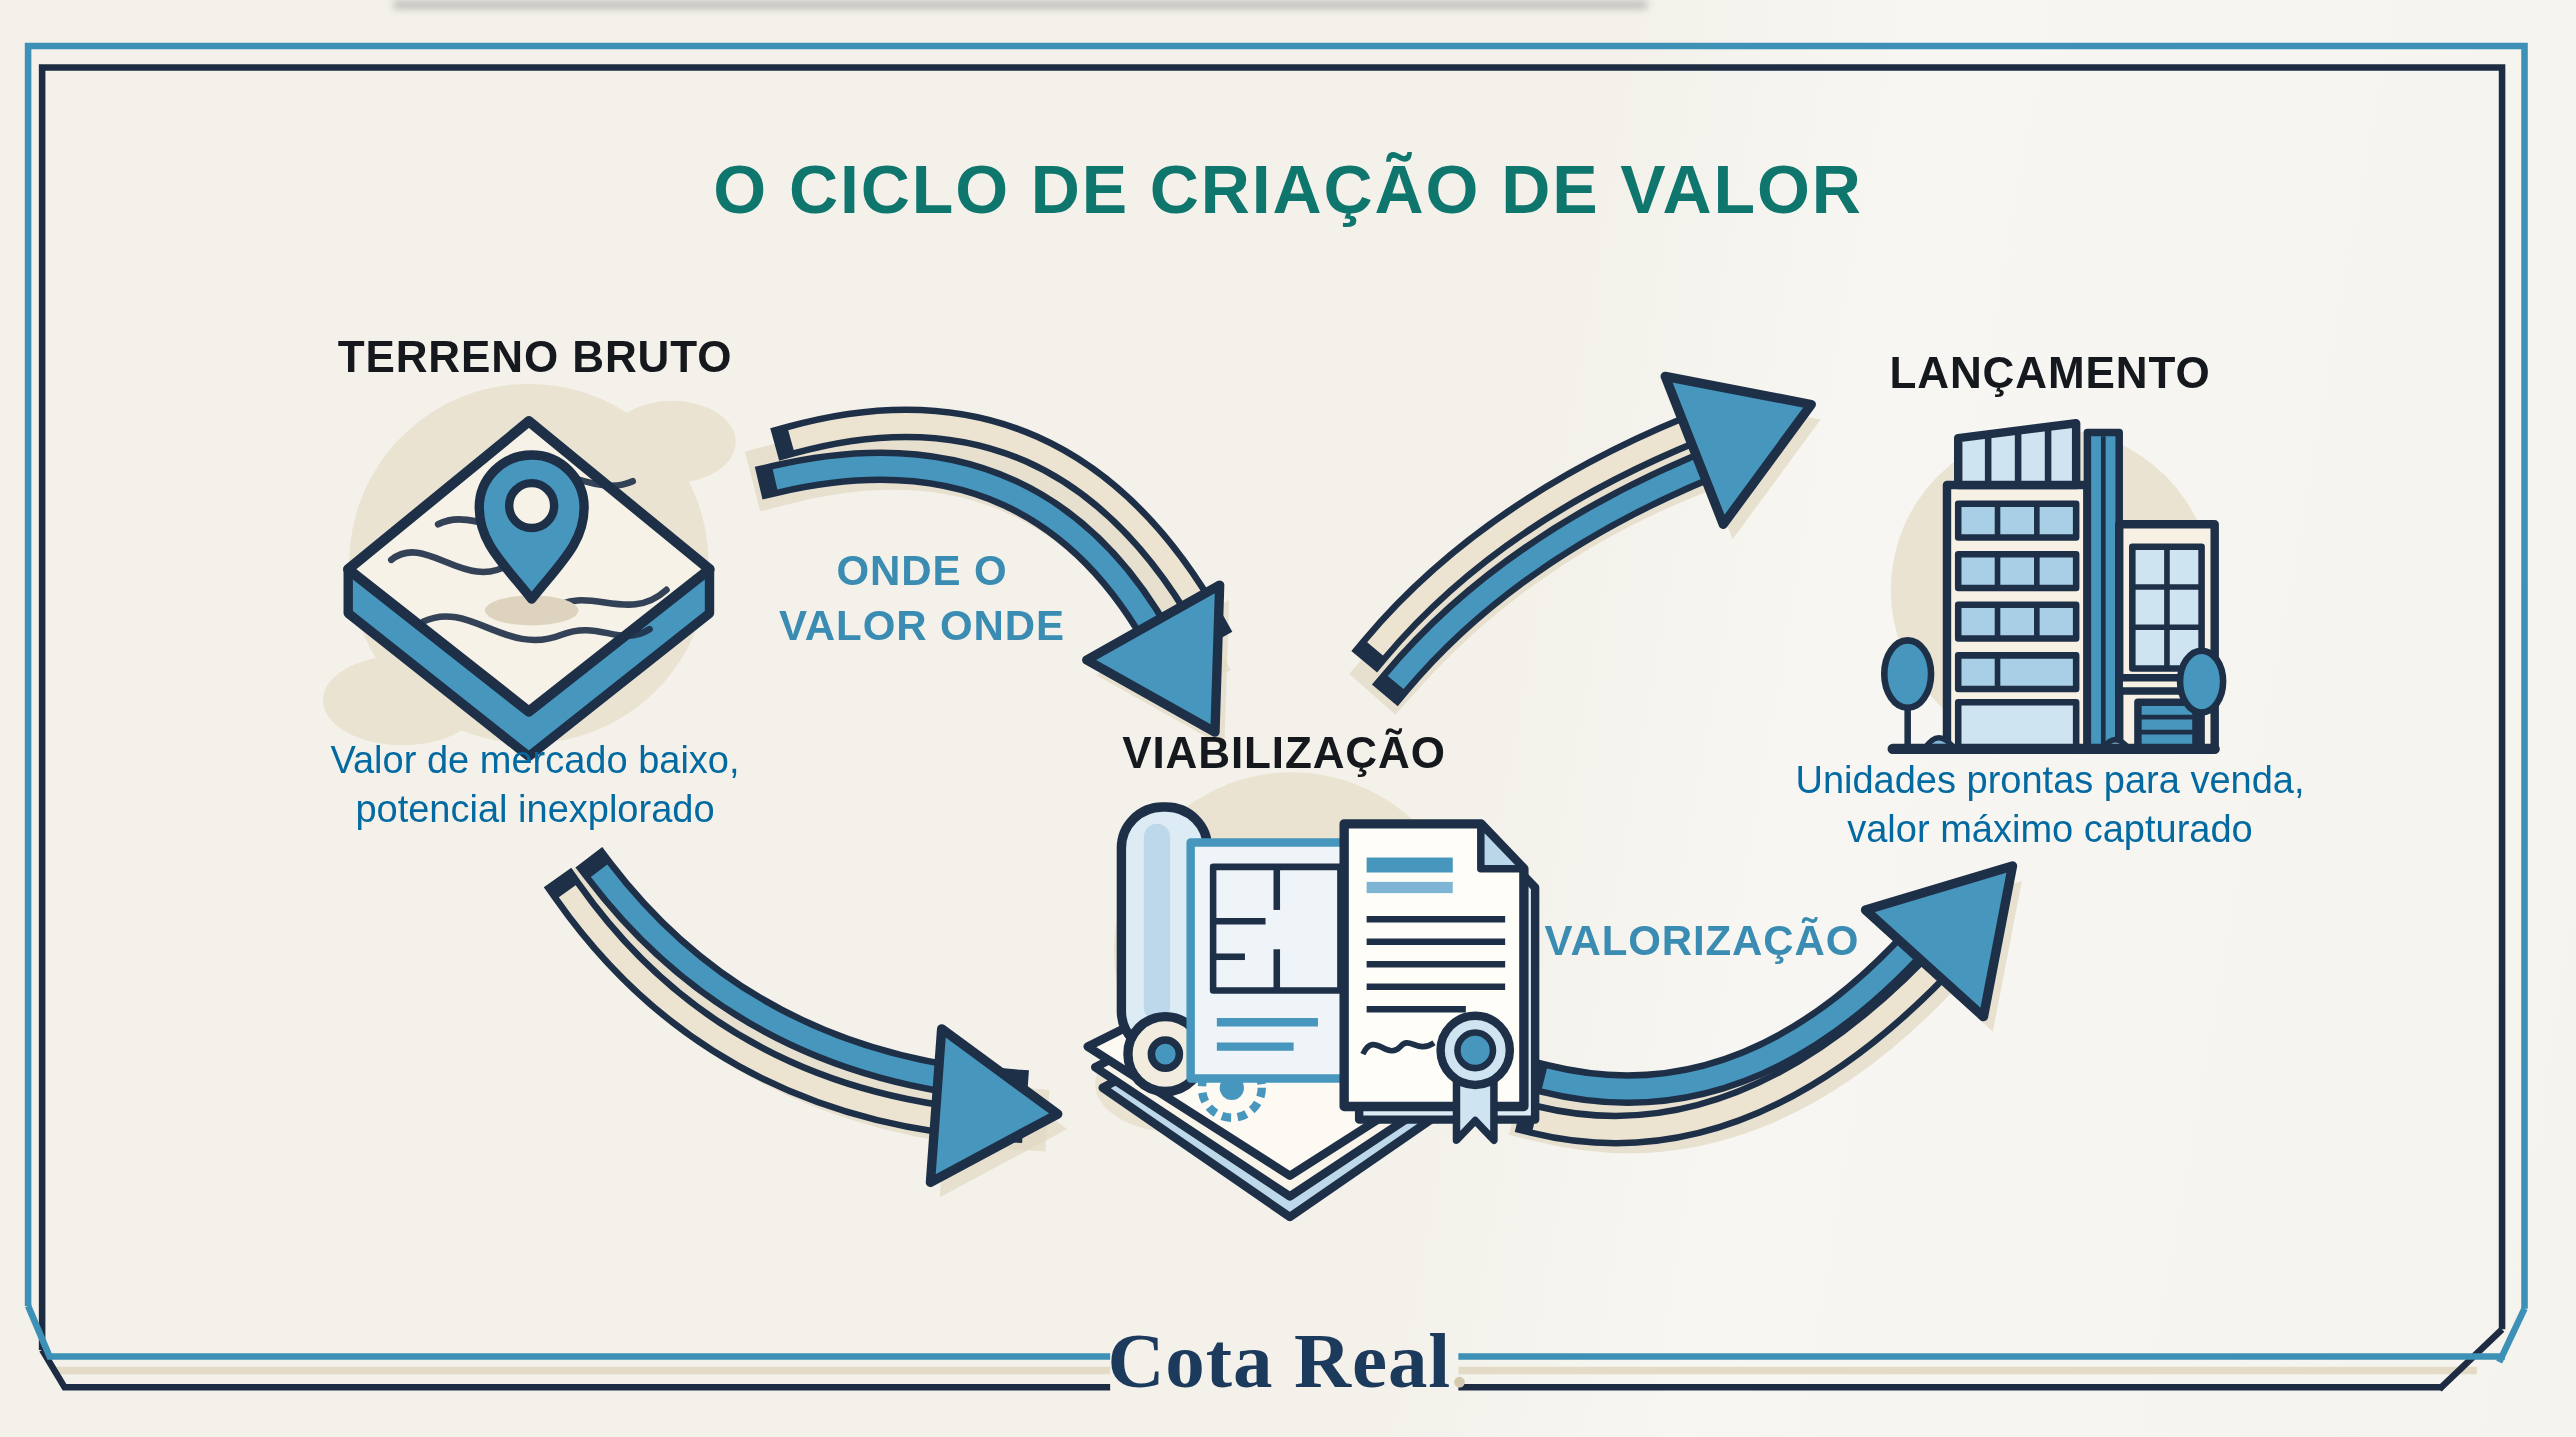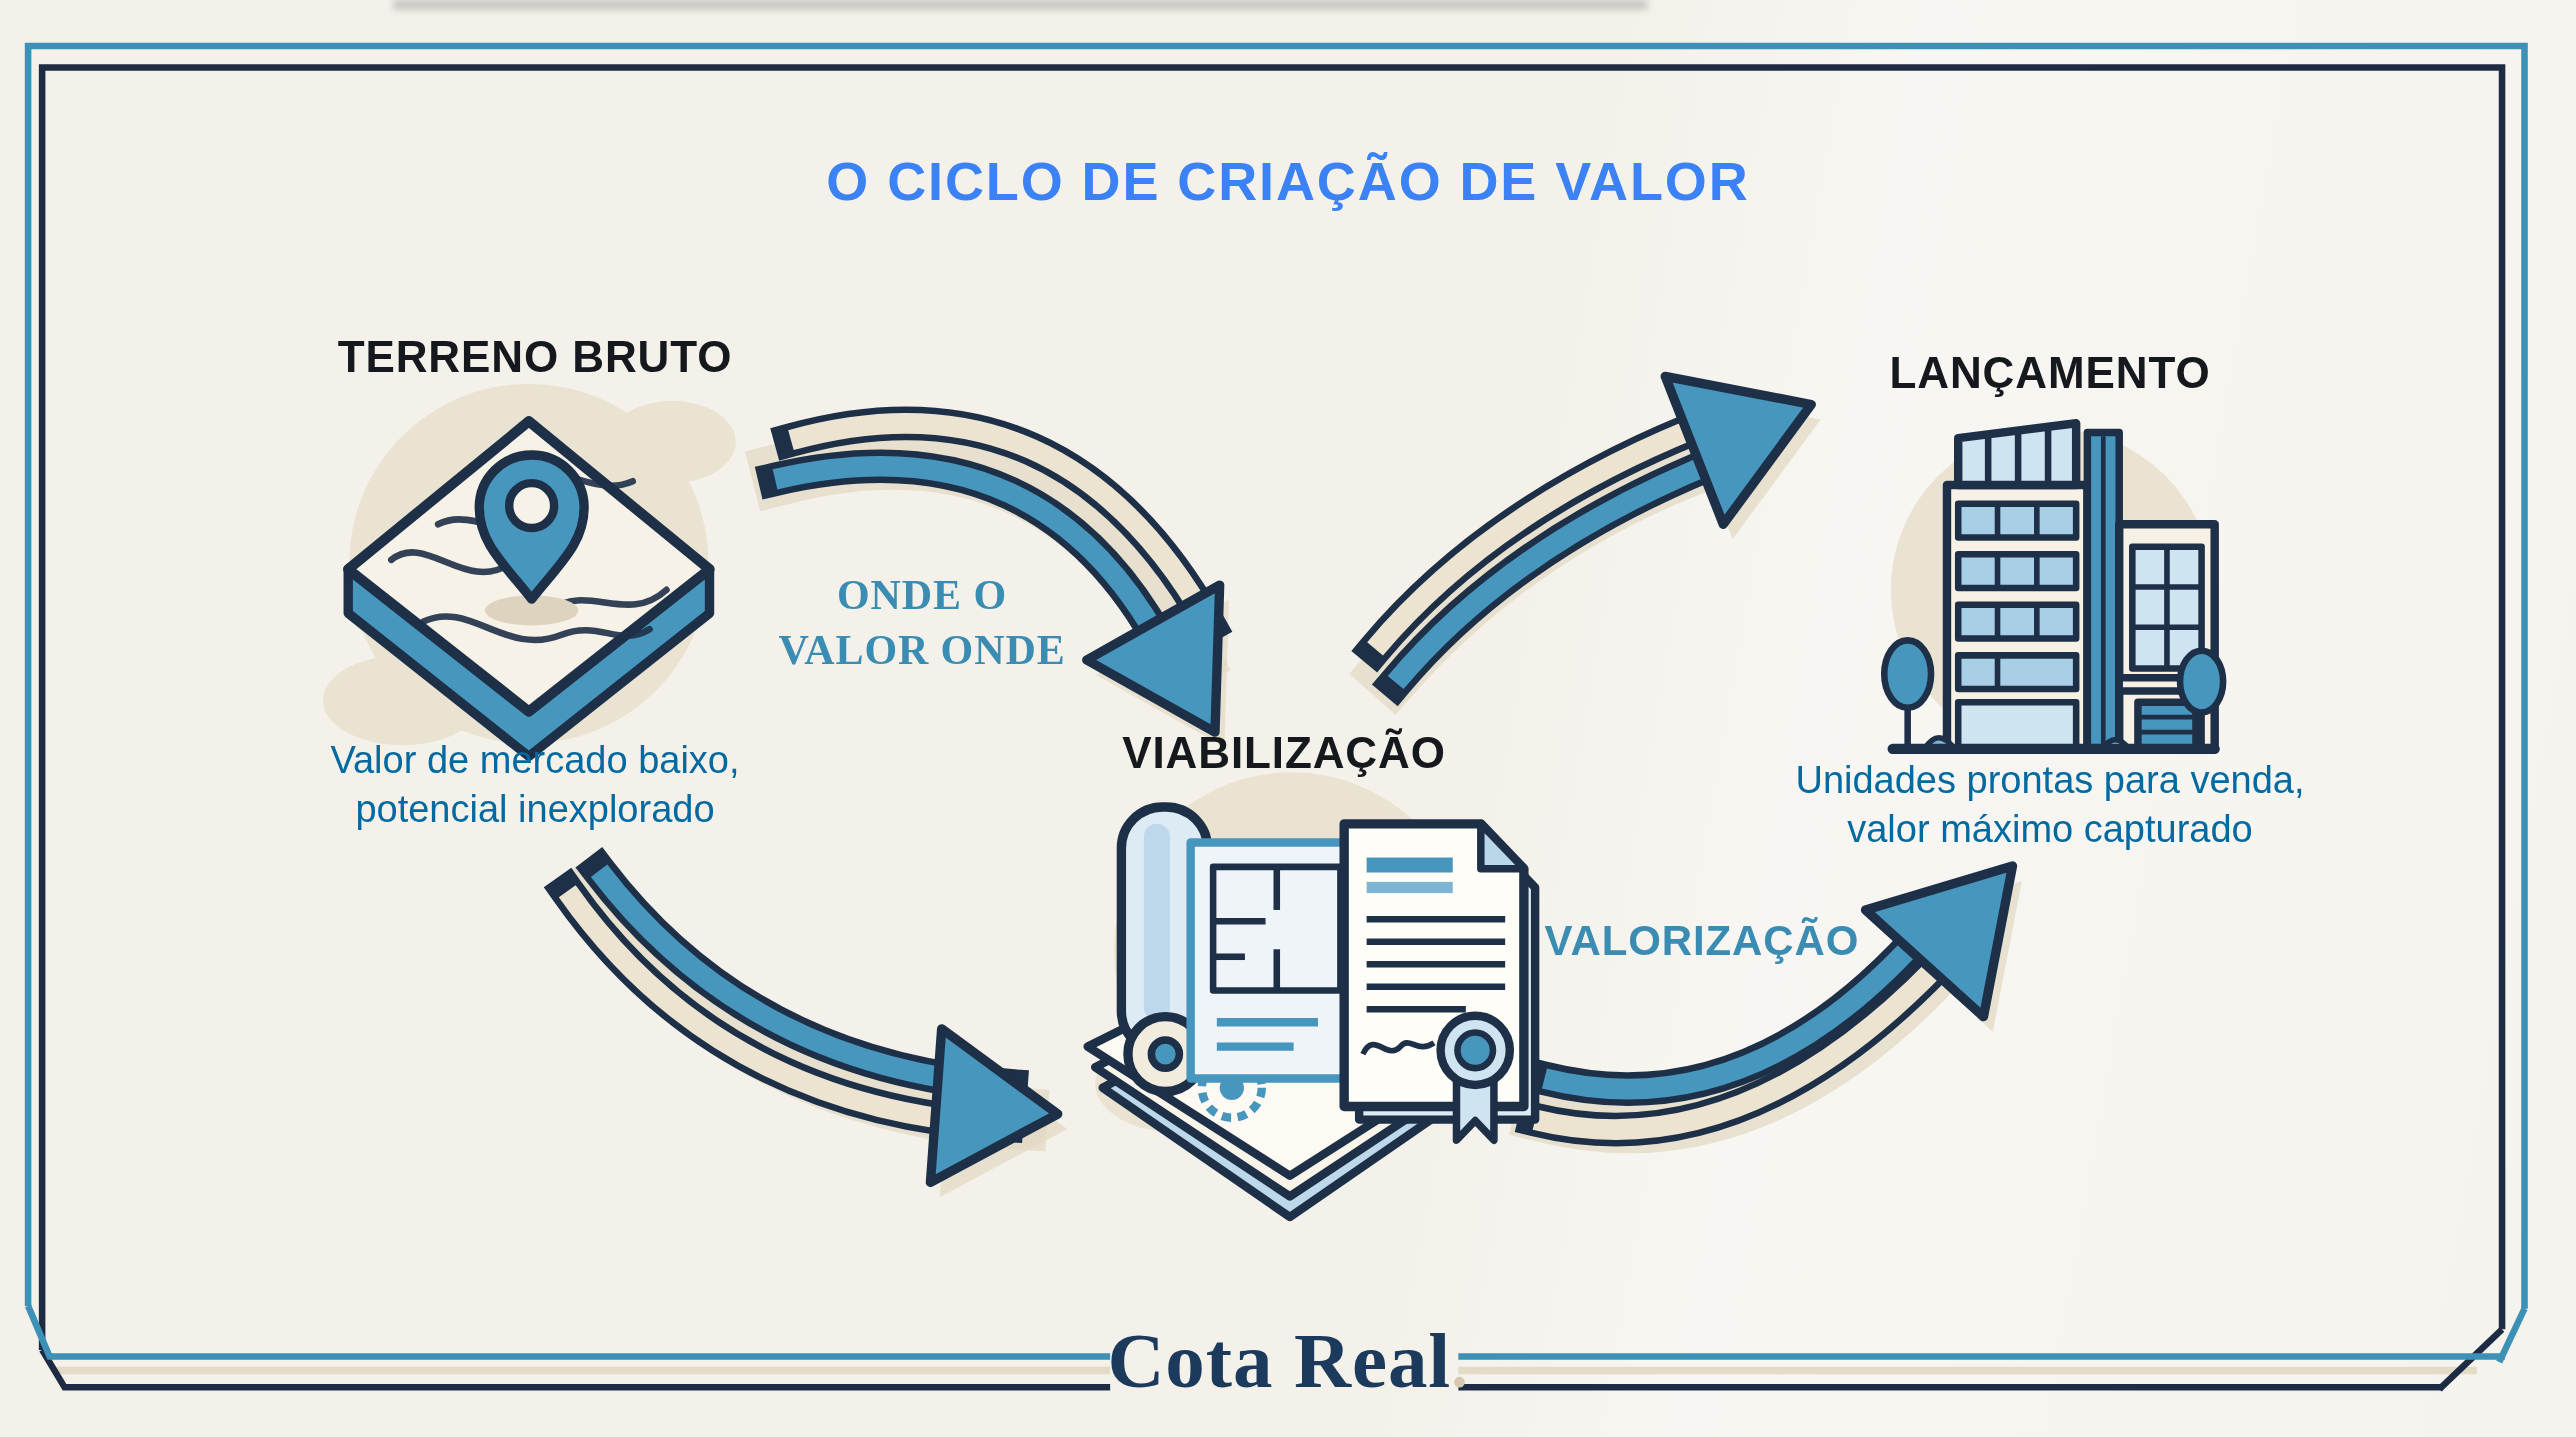--- a/index.html
+++ b/index.html
@@ -5,22 +5,22 @@
   html,body{margin:0;padding:0;}
   body{
     width:2576px;height:1438px;overflow:hidden;
     background:linear-gradient(100deg,#f3f1ea 0%,#f3f1ea 58%,#f7f6f2 68%,#f4f3ee 100%);
     font-family:"Liberation Sans",sans-serif;
   }
   .canvas{position:relative;width:2576px;height:1438px;}
   .art{position:absolute;left:0;top:0;width:2576px;height:1438px;}
   .txt{position:absolute;text-align:center;transform:translateX(-50%);white-space:nowrap;}
   .title{
-    top:150px;left:1288px;font-size:54px;font-weight:800;letter-spacing:1.9px;
-    color:#3b82f6;
+    top:150px;left:1288px;font-size:68px;font-weight:800;letter-spacing:1.9px;
+    color:#0f766e;
   }
   .stage-label{font-size:44px;font-weight:800;letter-spacing:0.9px;color:#15181c;}
   .stage-desc{font-size:38px;font-weight:400;color:#0369a1;line-height:1.3;}
   .stage-desc span{display:block;}
   .flow-label{font-size:42px;font-weight:800;letter-spacing:0.9px;color:#3a8cb2;line-height:1.3;}
   .flow-label span{display:block;}
   .brand{
     top:1292px;left:1288px;font-family:"Liberation Serif",serif;
     font-size:79px;font-weight:700;color:#1c3a5c;letter-spacing:0.9px;margin-top:24px;
   }
@@ -198,21 +198,21 @@
   </svg>
 
   <div class="txt title">O CICLO DE CRIAÇÃO DE VALOR</div>
 
   <div class="txt stage-label" style="top:332px;left:535px;">TERRENO BRUTO</div>
   <div class="txt stage-desc" style="top:736px;left:535px;">
     <span>Valor de mercado baixo,</span>
     <span>potencial inexplorado</span>
   </div>
 
-  <div class="txt flow-label" style="top:568px;left:922px;font-family:Liberation Serif, serif;">
+  <div class="txt flow-label" style="top:544px;left:922px;">
     <span>ONDE O</span>
     <span>VALOR ONDE</span>
   </div>
 
   <div class="txt stage-label" style="top:728px;left:1284px;">VIABILIZAÇÃO</div>
 
   <div class="txt flow-label" style="top:914px;left:1677px;margin-left:25px;">
     <span>VALORIZAÇÃO</span>
   </div>
 

